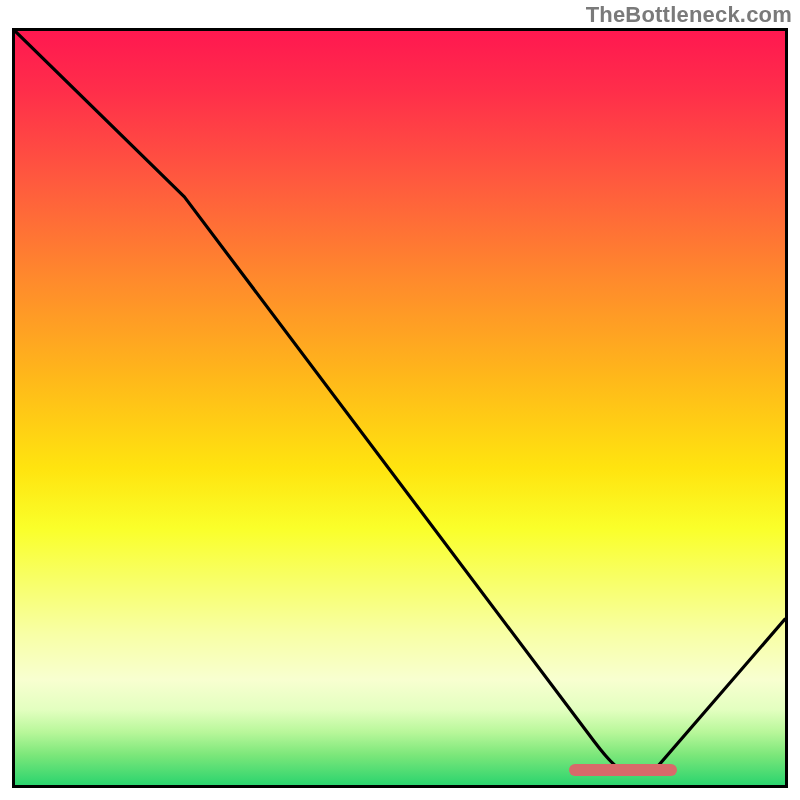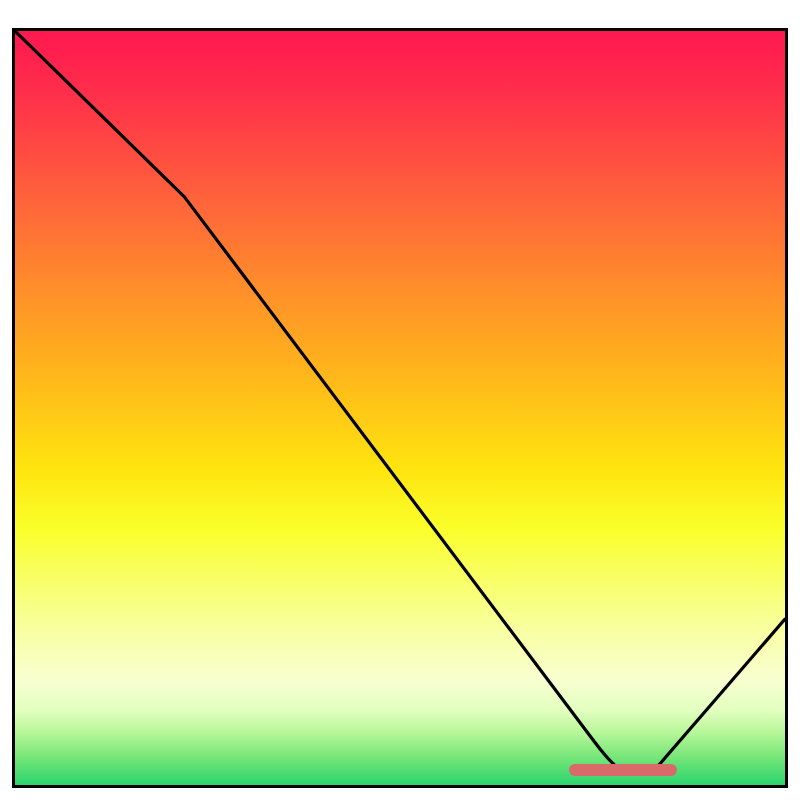--- a/index.html
+++ b/index.html
@@ -58,20 +58,21 @@
     position: absolute;
     height: 12px;
     border-radius: 6px;
     background: #d86a6a;
   }
 </style>
 </head>
 <body>
 
 <div class="canvas">
+  <div class="watermark">TheBottleneck.com</div>
   <div class="plot">
     <div class="gradient"></div>
     <svg class="curve" viewBox="0 0 770 754" preserveAspectRatio="none">
       <path d="M 0 0 L 169.4 165.88 L 579.0400000000001 710.2679999999999 Q 600.6 738.92 608.6 738.92 L 631.1 738.92 Q 639.1 738.92 643.1 734.92 L 770 588.12" stroke="#000" stroke-width="3.2" fill="none" stroke-linejoin="round" stroke-linecap="round"></path>
     </svg>
     <div class="marker" style="left: 554.4px; width: 107.8px; top: 732.92px;"></div>
   </div>
 </div>
 
 </body></html>

